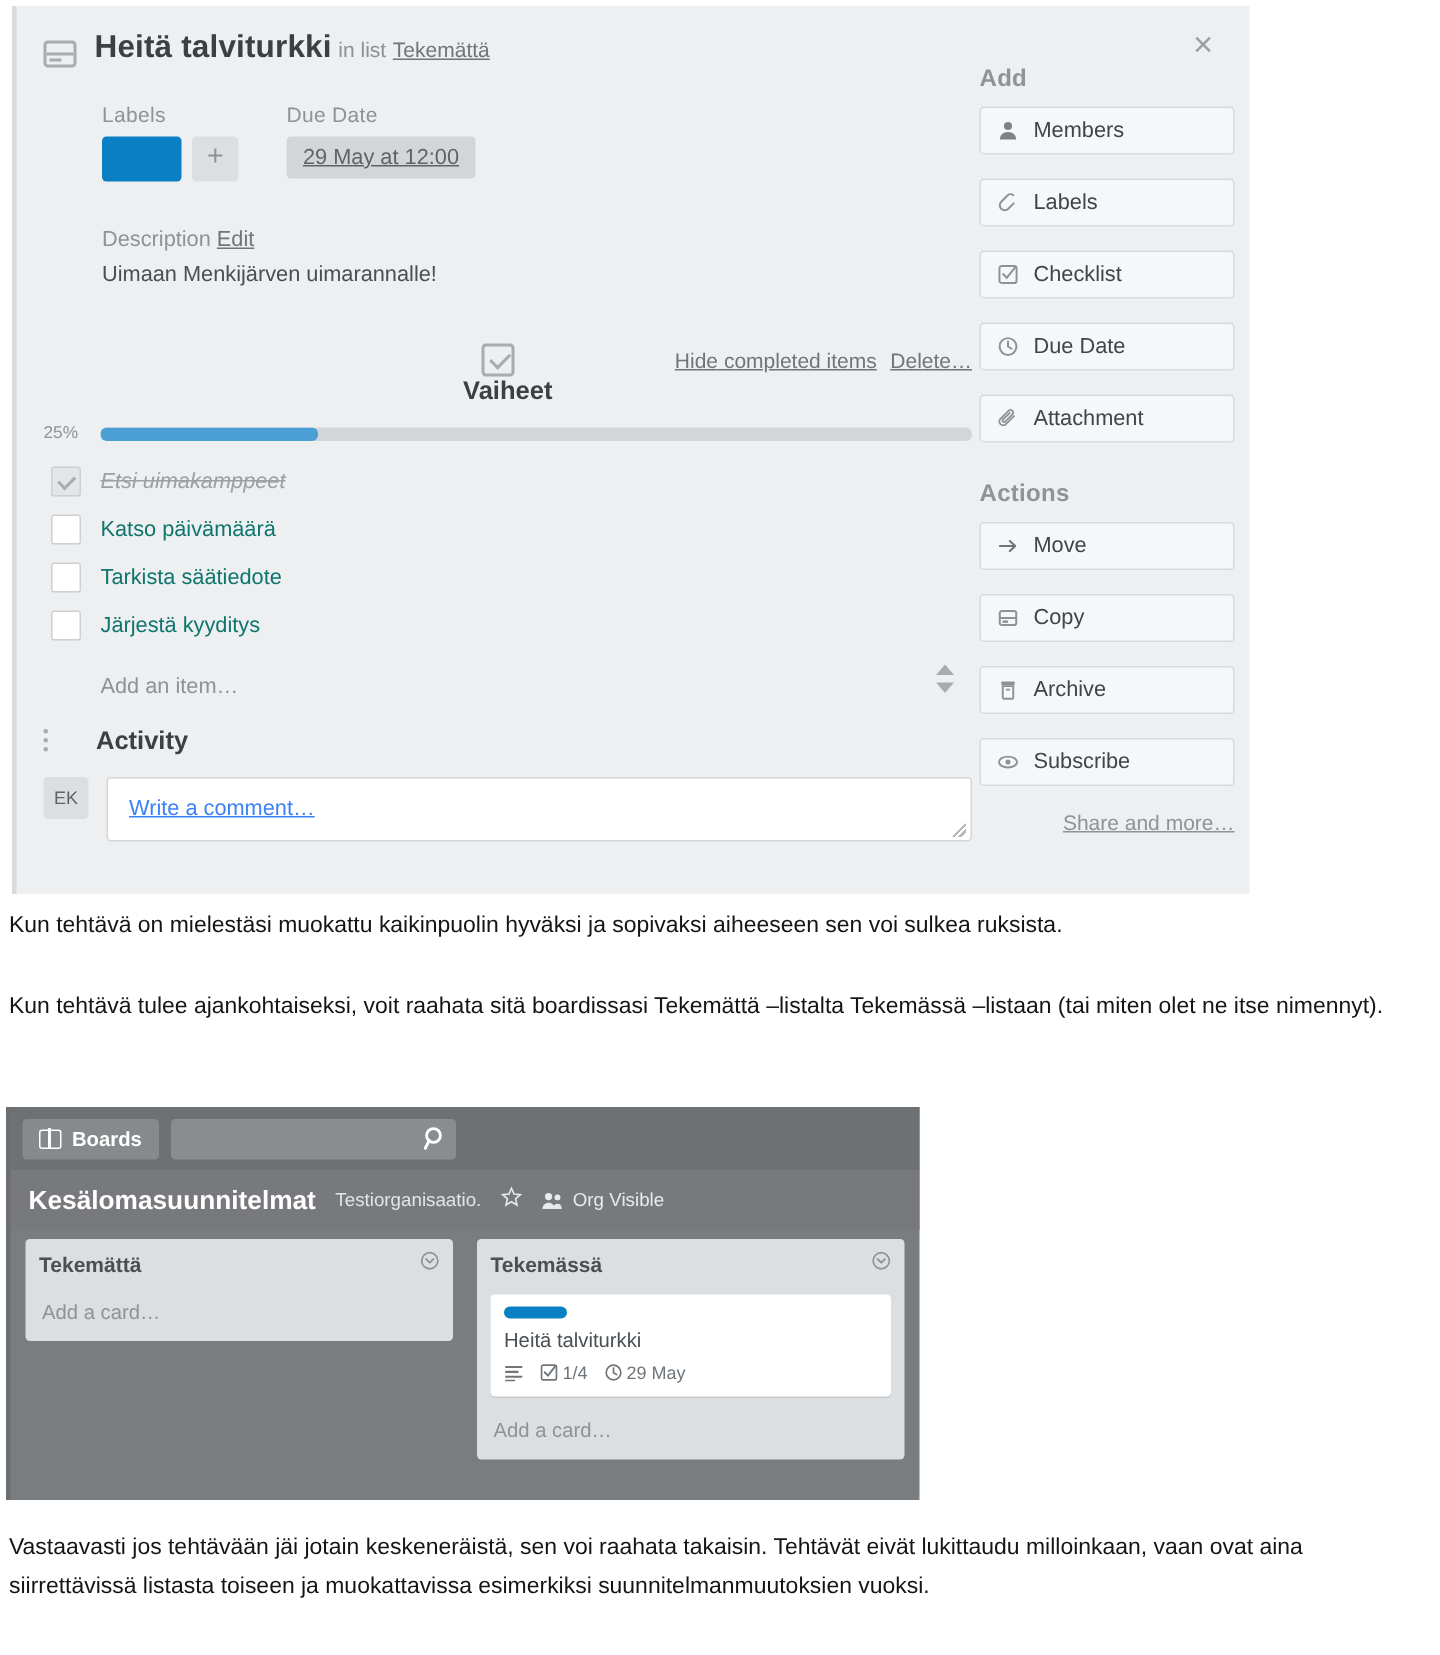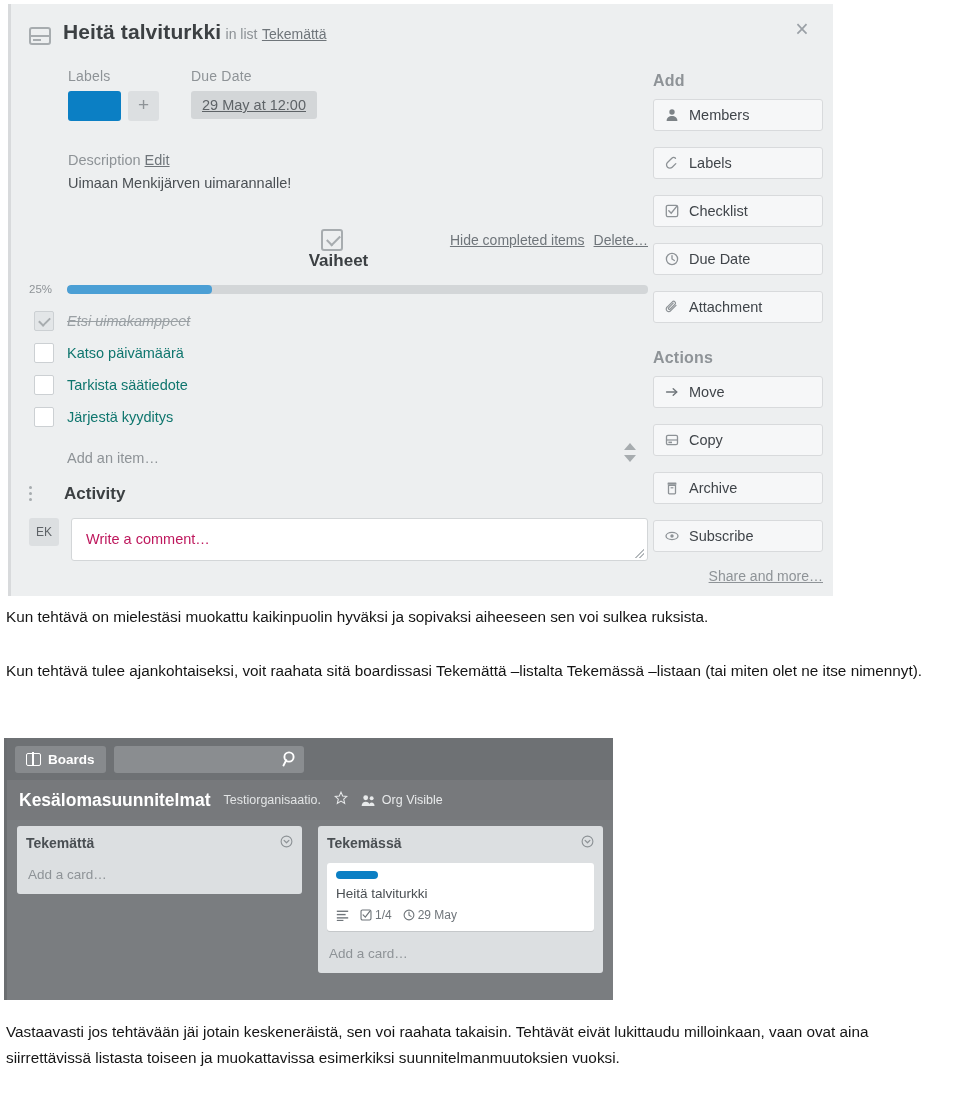--- a/index.html
+++ b/index.html
@@ -153,31 +153,31 @@
   .act-icon b:nth-of-type(3) { top: 12px; }
   .act-title { font-size: 17px; font-weight: bold; color: #3c4043; }
   .act-comment { display: flex; gap: 12px; margin-top: 14px; align-items: flex-start; }
   .avatar {
     width: 30px; height: 28px; background: #dcdfe1; border-radius: 3px;
     font-size: 12px; color: #5e6367; text-align: center; line-height: 28px; flex: none;
   }
   .comment-box {
     flex: 1; height: 43px; background: #fff; border: 1px solid #d3d6d8;
     border-radius: 3px; position: relative; padding: 12px 14px;
-    font-size: 14.5px; color: #be185d; cursor: text;
+    font-size: 14.5px; color: #3b82f6; cursor: text; text-decoration: underline;
   }
   .resize-grip {
     position: absolute; right: 3px; bottom: 2px; width: 9px; height: 9px;
     background: linear-gradient(135deg, transparent 45%, #b5babd 45%, #b5babd 58%, transparent 58%,
                 transparent 70%, #b5babd 70%, #b5babd 83%, transparent 83%);
     cursor: nwse-resize;
   }
 
   
-  .cd-side { position: absolute; right: 10px; top: 68px; width: 170px; }
+  .cd-side { position: absolute; right: 10px; top: 40px; width: 170px; }
   .side-h {
     font-size: 16px; color: #8e9397; font-weight: bold;
     margin-bottom: 9px; letter-spacing: .2px;
   }
   .side-btn {
     display: flex; align-items: center; gap: 10px;
     background: #f6f7f8; border: 1px solid #d8dadc; border-radius: 3px;
     height: 32px; padding: 0 11px; margin-bottom: 16px;
     font-size: 14.5px; color: #40454a; cursor: pointer;
   }

